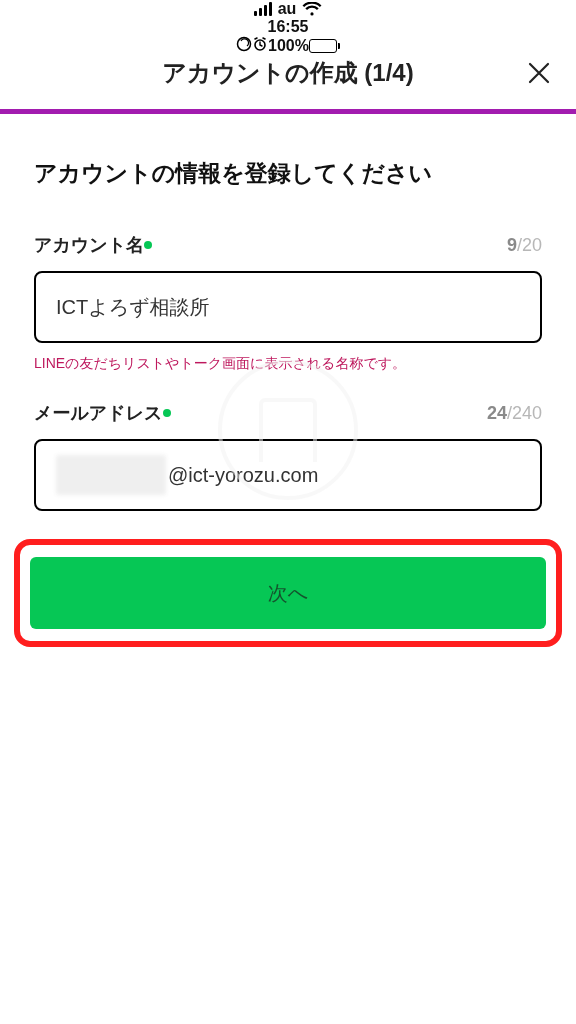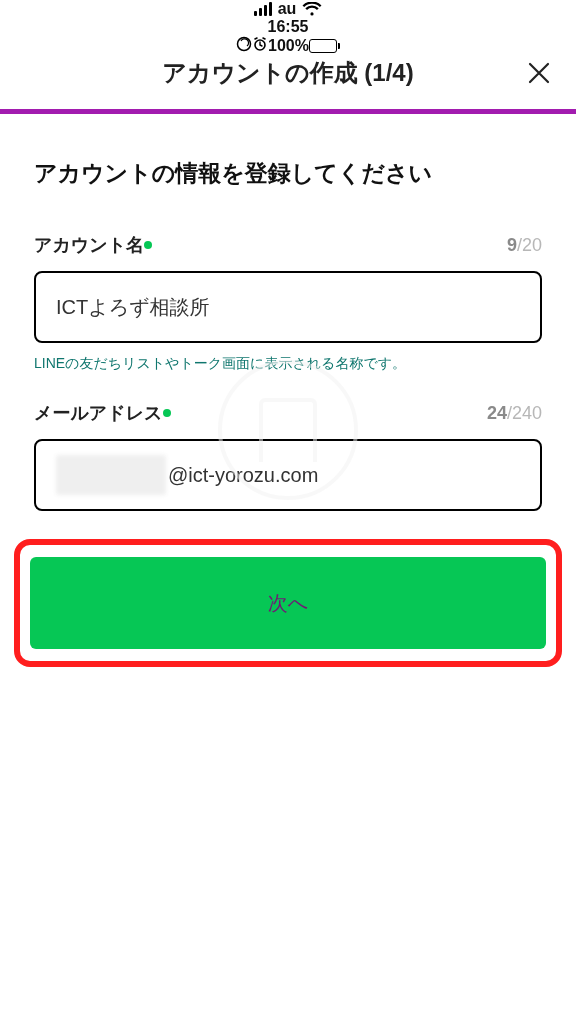--- a/index.html
+++ b/index.html
@@ -28,24 +28,24 @@
 
   .field { margin-bottom: 28px; }
   .field-row { display:flex; justify-content:space-between; align-items:center; margin-bottom:14px; }
   .field-label { font-size:18px; font-weight:700; color:#222; display:flex; align-items:center; gap:0; }
   .dot { width:8px; height:8px; border-radius:50%; background:#06c755; display:inline-block; }
   .counter { font-size:18px; color:#b7b7b7; font-weight:500; }
   .counter .cur { color:#8a8a8a; font-weight:600; }
   .input { width:100%; height:72px; border:2px solid #000000; border-radius:8px; padding:0 20px; font-size:20px; color:#333; background:#fff; display:flex; align-items:center; }
   .input-email { gap:0; }
   .blur-mask { width:110px; height:40px; background:#efefef; filter:blur(2px); border-radius:2px; margin-right:2px; }
-  .hint { font-size:14px; color:#0f766e; margin-top:12px; }
+  .hint { font-size:14px; color:#be185d; margin-top:12px; }
 
   .next-wrap { margin: 6px 14px 0 14px; border:6px solid #ff1e1e; border-radius:16px; padding:12px 10px; }
-  .next-btn { width:100%; height:92px; background:#06c755; color:#701a75; font-size:20px; font-weight:500; border:none; border-radius:6px; cursor:pointer; }
+  .next-btn { width:100%; height:72px; background:#06c755; color:#14532d; font-size:20px; font-weight:500; border:none; border-radius:6px; cursor:pointer; }
 
   .watermark { position:absolute; top:360px; left:50%; transform:translateX(-50%); width:140px; height:140px; border:4px solid #f2f2f2; border-radius:50%; opacity:.5; pointer-events:none; display:flex; align-items:center; justify-content:center; }
   .watermark::before { content:""; width:50px; height:60px; border:4px solid #f2f2f2; border-bottom:none; border-radius:6px 6px 0 0; }
   body { position:relative; }
 </style>
 </head>
 <body>
 
 <div class="status-bar">
   <div class="status-left">

